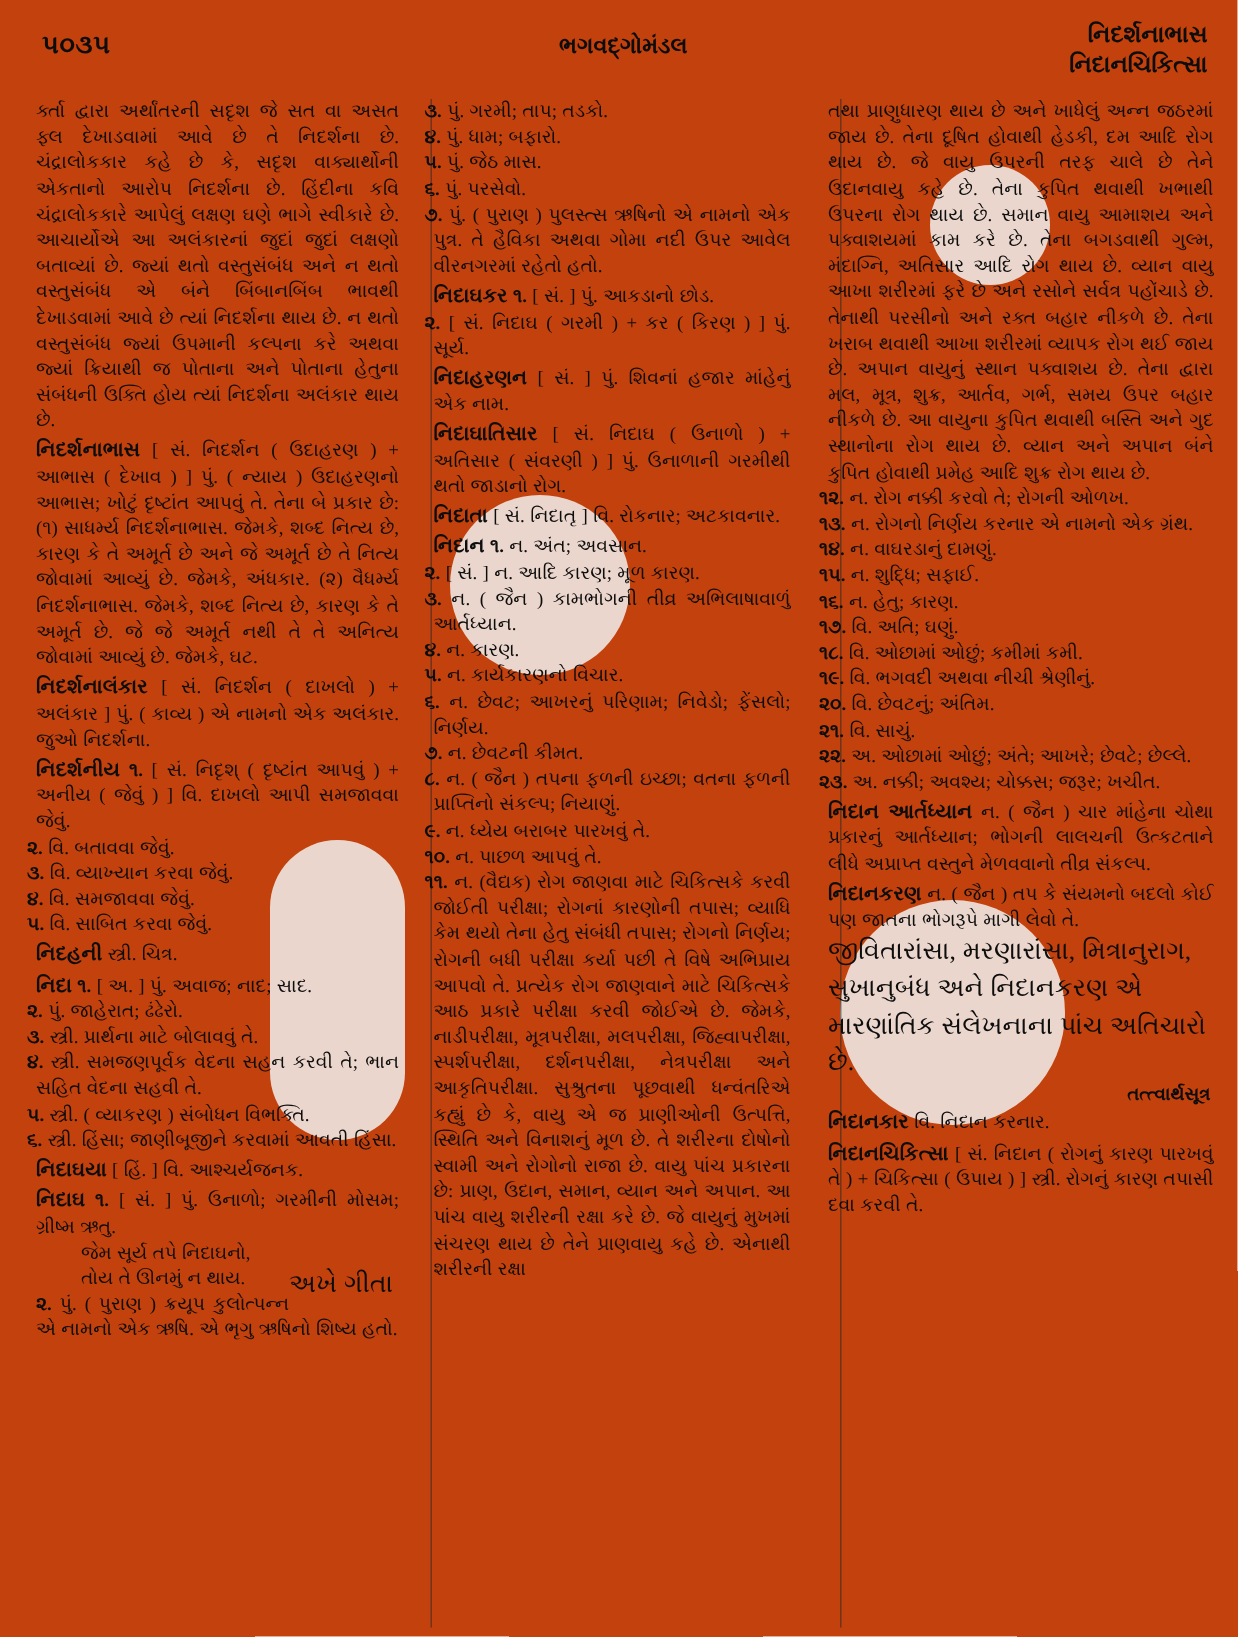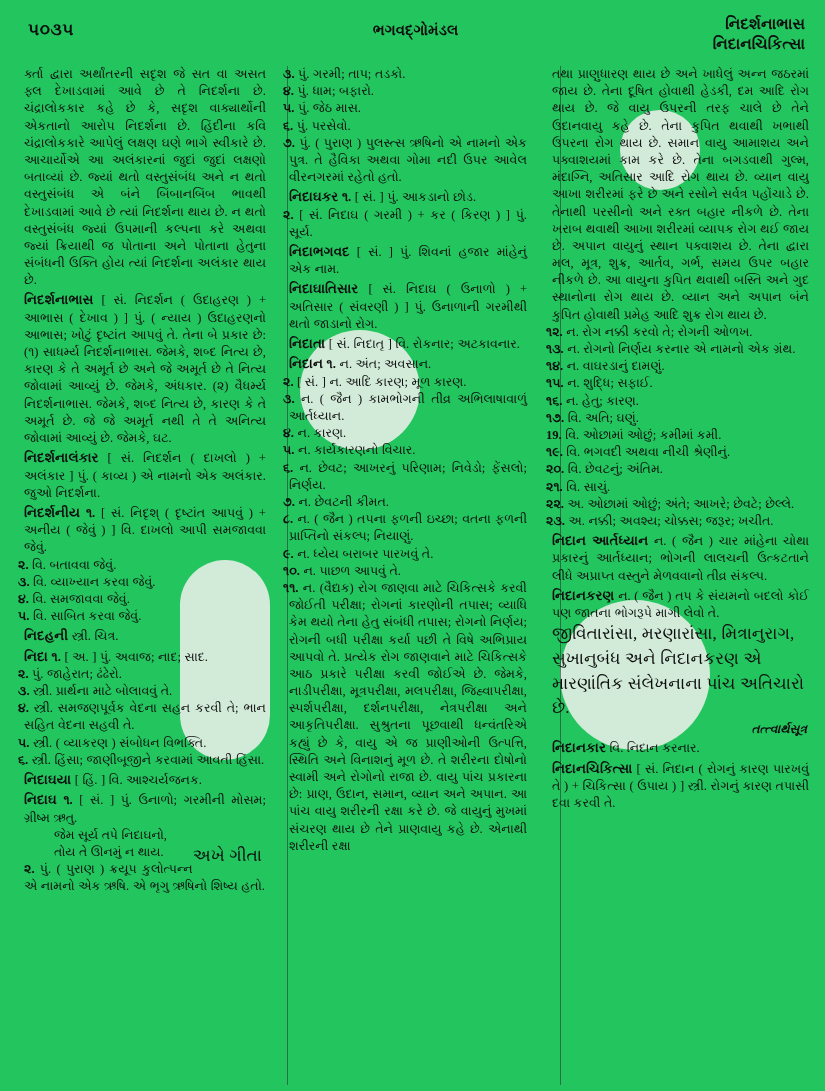--- a/index.html
+++ b/index.html
@@ -14,21 +14,21 @@
     position: relative;
     font-family: "Liberation Serif", "DejaVu Serif", serif;
     color: #0d0d0d;
     overflow: hidden;
   }
 
   
   #page {
     position: absolute;
     inset: 0;
-    background: #22c55e;
+    background: #c2410c;
     overflow: hidden;
   }
 
   
   .blob {
     position: absolute;
     border-radius: 50%;
     background: #f1f1ee;
     opacity: .85;
     pointer-events: none;
@@ -144,21 +144,20 @@
     text-align: left;
     font-size: 17px;
     line-height: 1.45;
   }
   .source {
     display: block;
     text-align: right;
     font-weight: bold;
     font-size: 12.2px;
     padding-right: 2px;
-    font-style: italic;
   }
   .runon {
     display: block;
   }
 </style>
 </head>
 <body>
 
 <div id="page">
 
@@ -250,21 +249,21 @@
 
       <div class="entry">
         <span class="hw">નિદાઘકર</span>
         <span class="num b">૧.</span>
         <span>[ સં. ] પું. આકડાનો છોડ.</span>
         <span class="sense"><span class="num">૨.</span> <span>[ સં. નિદાઘ ( ગરમી ) + કર ( કિરણ ) ] પું. સૂર્ય.</span></span>
       </div>
 
 
       <div class="entry">
-        <span class="hw">નિદાભગવદ</span>
+        <span class="hw">નિદાહરણન</span>
         <span>[ સં. ] પું. શિવનાં હજાર માંહેનું એક નામ.</span>
       </div>
 
       <div class="entry">
         <span class="hw">નિદાઘાતિસાર</span>
         <span>[ સં. નિદાઘ ( ઉનાળો ) + અતિસાર ( સંવરણી ) ] પું. ઉનાળાની ગરમીથી થતો જાડાનો રોગ.</span>
       </div>
 
       <div class="entry">
         <span class="hw">નિદાતા</span>
@@ -292,21 +291,21 @@
     <div class="col c3">
 
       <p class="para">તથા પ્રાણુધારણ થાય છે અને ખાધેલું અન્ન જઠરમાં જાય છે. તેના દૂષિત હોવાથી હેડકી, દમ આદિ રોગ થાય છે. જે વાયુ ઉપરની તરફ ચાલે છે તેને ઉદાનવાયુ કહે છે. તેના કુપિત થવાથી ખભાથી ઉપરના રોગ થાય છે. સમાન વાયુ આમાશય અને પક્વાશયમાં કામ કરે છે. તેના બગડવાથી ગુલ્મ, મંદાગ્નિ, અતિસાર આદિ રોગ થાય છે. વ્યાન વાયુ આખા શરીરમાં ફરે છે અને રસોને સર્વત્ર પહોંચાડે છે. તેનાથી પરસીનો અને રક્ત બહાર નીકળે છે. તેના ખરાબ થવાથી આખા શરીરમાં વ્યાપક રોગ થઈ જાય છે. અપાન વાયુનું સ્થાન પક્વાશય છે. તેના દ્વારા મલ, મૂત્ર, શુક્ર, આર્તવ, ગર્ભ, સમય ઉપર બહાર નીકળે છે. આ વાયુના કુપિત થવાથી બસ્તિ અને ગુદ સ્થાનોના રોગ થાય છે. વ્યાન અને અપાન બંને કુપિત હોવાથી પ્રમેહ આદિ શુક્ર રોગ થાય છે.</p>
 
       <span class="sense"><span class="num">૧૨.</span> <span>ન. રોગ નક્કી કરવો તે; રોગની ઓળખ.</span></span>
       <span class="sense"><span class="num">૧૩.</span> <span>ન. રોગનો નિર્ણય કરનાર એ નામનો એક ગ્રંથ.</span></span>
       <span class="sense"><span class="num">૧૪.</span> <span>ન. વાઘરડાનું દામણું.</span></span>
       <span class="sense"><span class="num">૧૫.</span> <span>ન. શુદ્ધિ; સફાઈ.</span></span>
       <span class="sense"><span class="num">૧૬.</span> <span>ન. હેતુ; કારણ.</span></span>
       <span class="sense"><span class="num">૧૭.</span> <span>વિ. અતિ; ઘણું.</span></span>
-      <span class="sense"><span class="num">19.</span> <span>વિ. ઓછામાં ઓછું; કમીમાં કમી.</span></span>
+      <span class="sense"><span class="num">૧૮.</span> <span>વિ. ઓછામાં ઓછું; કમીમાં કમી.</span></span>
       <span class="sense"><span class="num">૧૯.</span> <span>વિ. ભગવદી અથવા નીચી શ્રેણીનું.</span></span>
       <span class="sense"><span class="num">૨૦.</span> <span>વિ. છેવટનું; અંતિમ.</span></span>
       <span class="sense"><span class="num">૨૧.</span> <span>વિ. સાચું.</span></span>
       <span class="sense"><span class="num">૨૨.</span> <span>અ. ઓછામાં ઓછું; અંતે; આખરે; છેવટે; છેલ્લે.</span></span>
       <span class="sense"><span class="num">૨૩.</span> <span>અ. નક્કી; અવશ્ય; ચોક્કસ; જરૂર; ખચીત.</span></span>
 
       <div class="entry">
         <span class="hw">નિદાન આર્તધ્યાન</span>
         <span>ન. ( જૈન ) ચાર માંહેના ચોથા પ્રકારનું આર્તધ્યાન; ભોગની લાલચની ઉત્કટતાને લીધે અપ્રાપ્ત વસ્તુને મેળવવાનો તીવ્ર સંકલ્પ.</span>
       </div>

